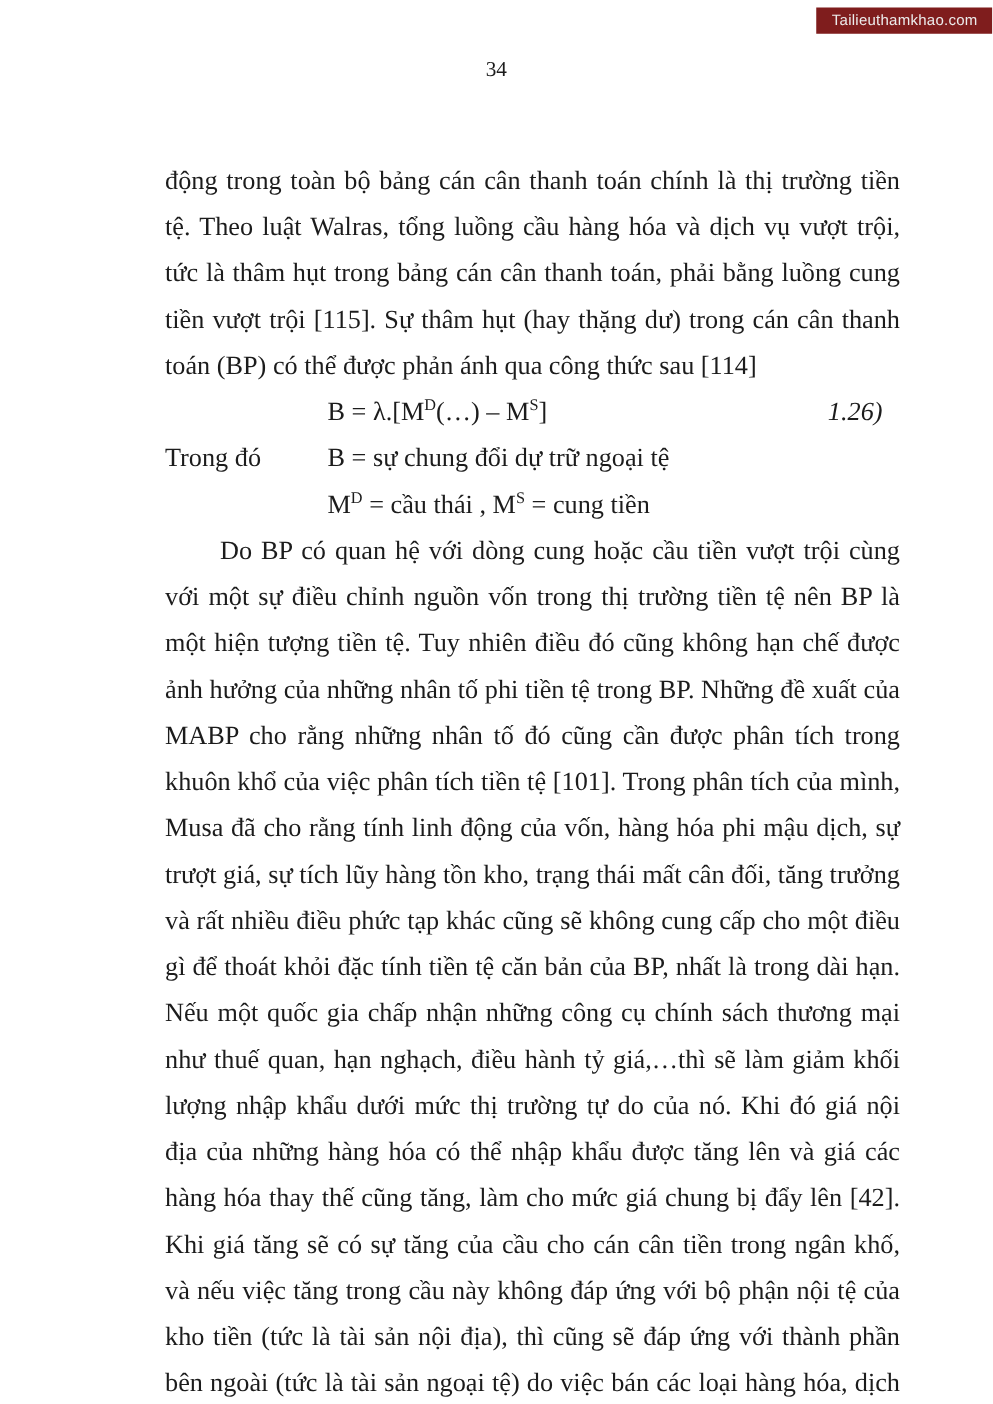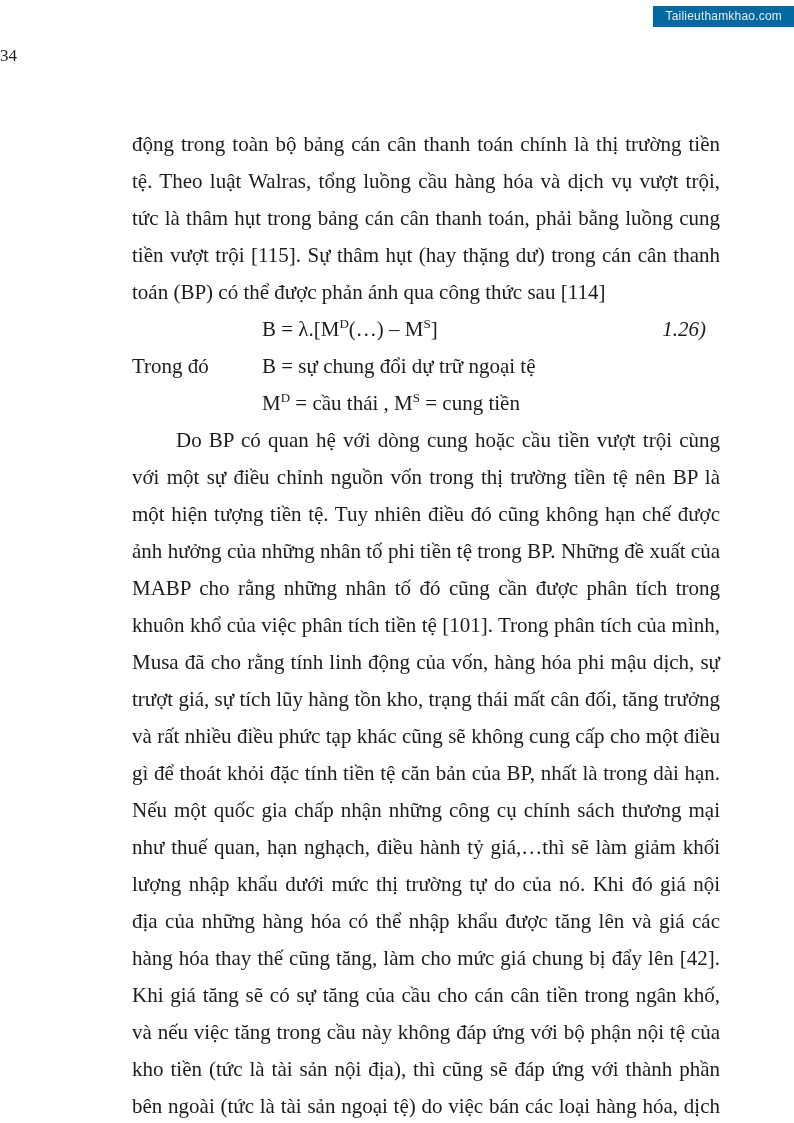--- a/index.html
+++ b/index.html
@@ -13,29 +13,30 @@
     height: 1123px;
     background: #ffffff;
     overflow: hidden;
     font-family: "Liberation Serif", "DejaVu Serif", serif;
     color: #1c1c1c;
   }
   .watermark {
     position: absolute;
     top: 6px;
     right: 0;
-    background: #0369a1;
+    background: #7f1d1d;
     color: #ececec;
     font-family: "Liberation Sans", "DejaVu Sans", sans-serif;
     font-size: 12px;
     padding: 3px 12px 4px 12px;
     letter-spacing: 0.2px;
   }
   .page-number {
     margin-top: 46px;
+    text-align: center;
     font-size: 17px;
   }
   .content {
     margin: 60px 74px 0 132px;
     width: 588px;
     font-size: 21px;
     line-height: 37px;
   }
   .para {
     text-align: justify;

